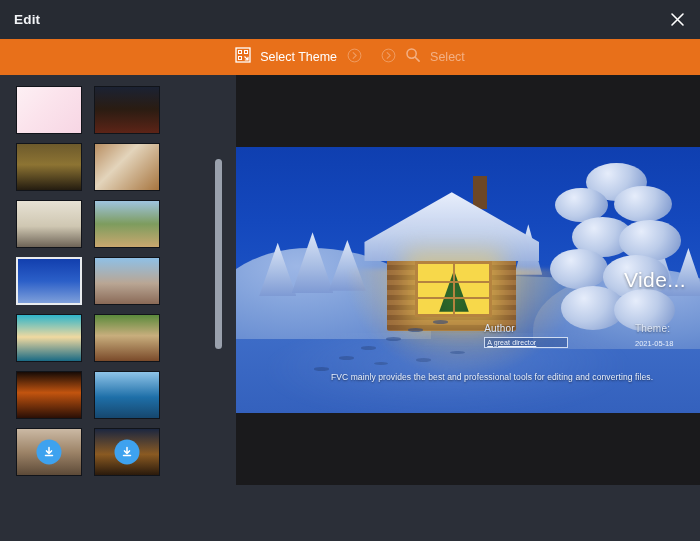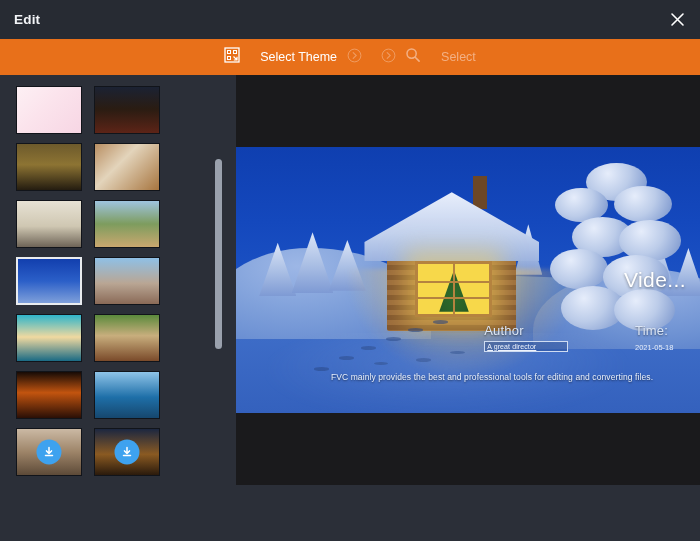--- a/index.html
+++ b/index.html
@@ -25,21 +25,21 @@
     display:flex; align-items:center; justify-content:center; cursor:pointer;
   }
   .close-btn svg { display:block; }
 
   
   .stepbar {
     position:absolute; left:0; top:39px; width:700px; height:36px;
     background:#e8701a; display:flex; align-items:center; justify-content:center;
   }
   .step {
-    display:flex; align-items:center; gap:20px; cursor:pointer; user-select:none;
+    display:flex; align-items:center; gap:9px; cursor:pointer; user-select:none;
   }
   .step .lbl { font-size:12.5px; line-height:1; }
   .step.active .lbl { color:#ffffff; }
   .step.inactive .lbl { color:#f3b084; }
   .step.active svg * { stroke:#ffffff; fill:none; }
   .step-sep {
     display:flex; align-items:center; justify-content:center;
     width:34px; height:36px; opacity:.55;
   }
 
@@ -173,21 +173,21 @@
   }
 
   
   .ov-title {
     position:absolute; right:14px; top:50%; transform:translateY(-50%);
     color:#ffffff; font-size:21px; letter-spacing:.4px;
     text-shadow:0 1px 3px rgba(0,0,0,.45);
   }
   .ov-meta { position:absolute; left:53.5%; top:66%; width:44%; }
   .ov-lbl {
-    color:#dce6f6; font-size:13px; letter-spacing:.2px;
+    color:#dce6f6; font-size:10px; letter-spacing:.2px;
     text-shadow:0 1px 2px rgba(0,0,0,.5);
   }
   .ov-author-box {
     margin-top:3px; width:84px; height:11px;
     border:1px solid #cfdcf2; background:rgba(28,62,132,.35);
     display:flex; align-items:center; padding-left:2px;
   }
   .ov-author-val {
     color:#eef3fc; font-size:7px; letter-spacing:.1px;
     text-decoration:underline; text-decoration-thickness:.5px;
@@ -394,21 +394,21 @@
       <div class="ov-title">Vide...</div>
 
       <div class="ov-meta">
         <div class="ov-lbl">Author</div>
         <div class="ov-author-box">
           <span class="ov-author-val">A great director</span>
         </div>
       </div>
 
       <div class="ov-time">
-        <div class="ov-lbl">Time:</div>
+        <div class="ov-lbl">Theme:</div>
         <div class="ov-time-val">2021-05-18</div>
       </div>
 
       <div class="ov-desc">FVC mainly provides the best and professional tools for editing and converting files.</div>
     </div>
   </div>
 
 
 </div>
 

